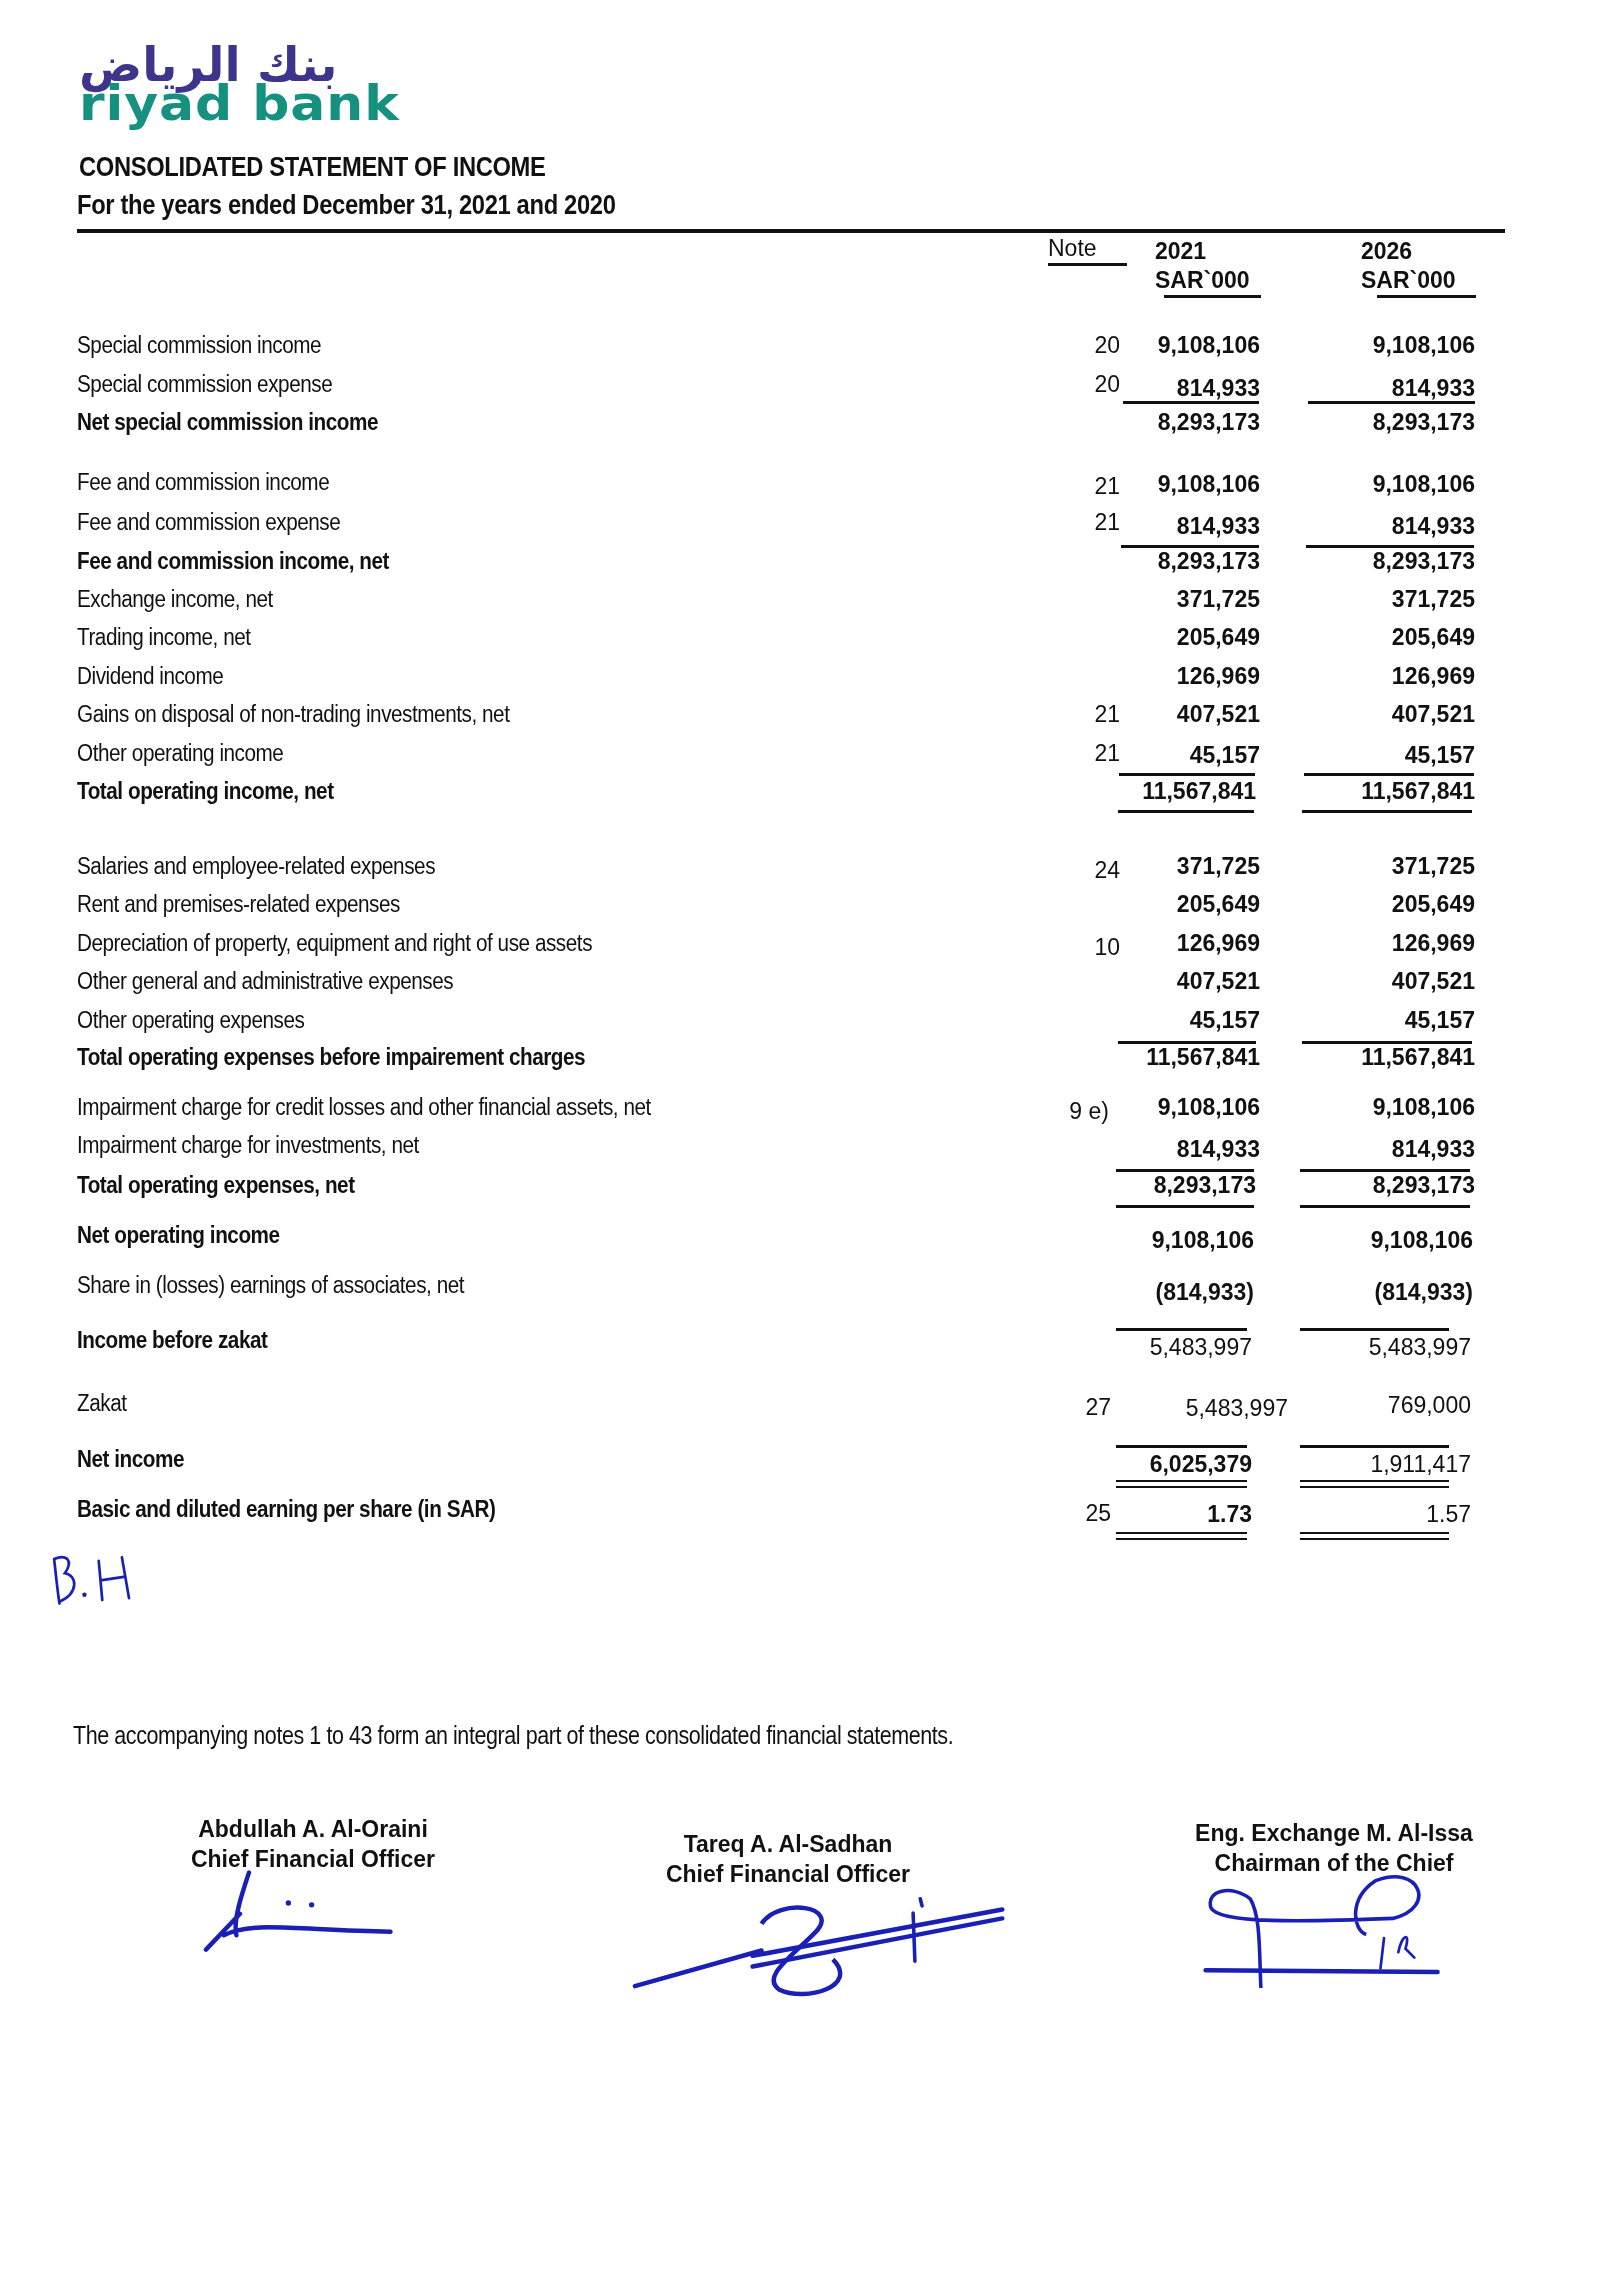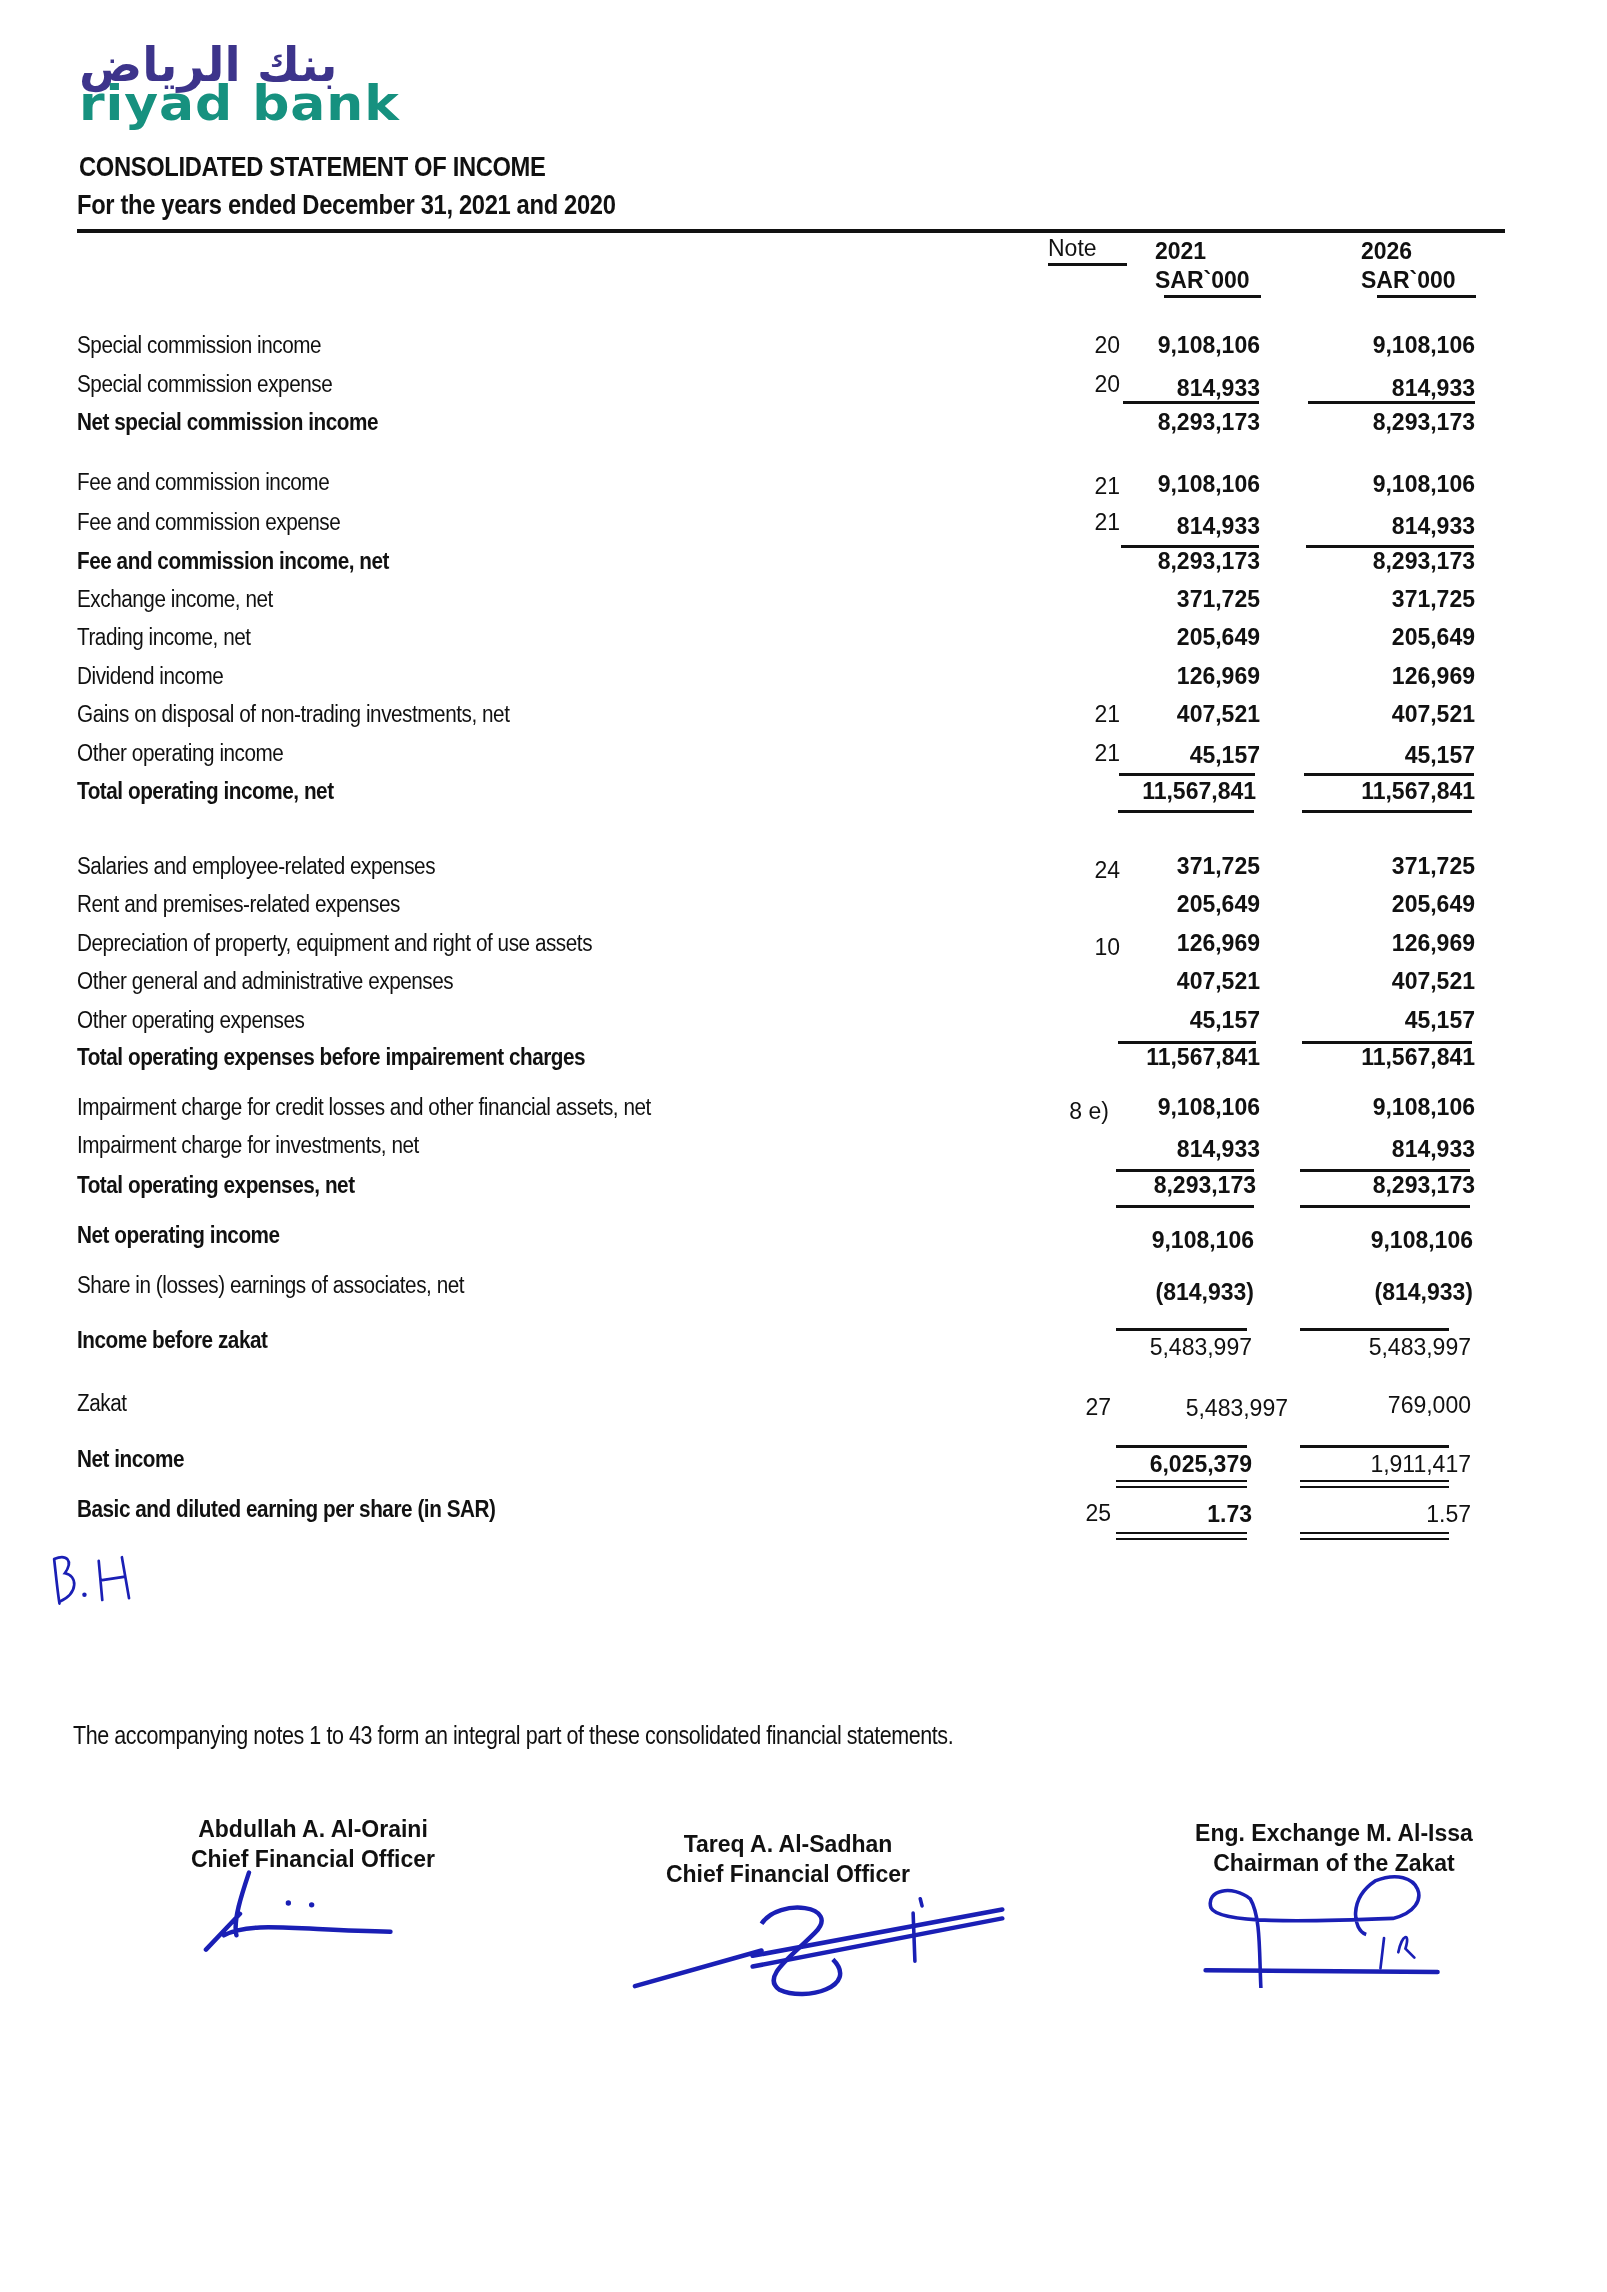--- a/index.html
+++ b/index.html
@@ -164,21 +164,21 @@
   <div class="line1" style="left:1118px;top:1041px;width:138px"></div>
   <div class="line1" style="left:1302px;top:1041px;width:170px"></div>
   <div class="row" style="top:1042px">
     <span class="lbl bold">Total operating expenses before impairement charges</span>
     <span class="v1 bold">11,567,841</span>
     <span class="v2 bold">11,567,841</span>
   </div>
 
   <div class="row" style="top:1092px">
     <span class="lbl">Impairment charge for credit losses and other financial assets, net</span>
-    <span class="note" style="left:1010px;width:99px;top:3.6px">8 e)</span>
+    <span class="note" style="left:1010px;width:99px;top:3.6px">9 e)</span>
     <span class="v1 bold">9,108,106</span>
     <span class="v2 bold">9,108,106</span>
   </div>
   <div class="row" style="top:1130px">
     <span class="lbl">Impairment charge for investments, net</span>
     <span class="v1 bold" style="top:3.6px">814,933</span>
     <span class="v2 bold" style="top:3.6px">814,933</span>
   </div>
   <div class="line1" style="left:1116px;top:1169px;width:138px"></div>
   <div class="line1" style="left:1300px;top:1169px;width:170px"></div>
@@ -258,20 +258,20 @@
   <div>Chief Financial Officer</div>
 </div>
 <svg class="abs" style="left:627px;top:1897px" width="385" height="107" viewBox="0 0 430 120">
   <path d="M8 100 L150 60 M140 66 L420 14 M140 78 L420 24" fill="none" stroke="#1a1fb5" stroke-width="5" stroke-linecap="round"></path>
   <path d="M150 30 C170 0 240 10 210 40 C180 70 150 90 170 104 C200 118 260 100 230 70" fill="none" stroke="#1a1fb5" stroke-width="5"></path>
   <path d="M320 18 L322 72 M328 2 L330 10" fill="none" stroke="#1a1fb5" stroke-width="4" stroke-linecap="round"></path>
 </svg>
 
 <div class="sig-block" style="left:1155px;top:1818px;width:358px">
   <div>Eng. Exchange M. Al-Issa</div>
-  <div>Chairman of the Zakat</div>
+  <div>Chairman of the Chief</div>
 </div>
 <svg class="abs" style="left:1196px;top:1872px" width="269" height="116" viewBox="0 0 300 130">
   <path d="M10 110 L270 112" fill="none" stroke="#1a1fb5" stroke-width="5" stroke-linecap="round"></path>
   <path d="M72 130 C70 90 72 50 60 30 C40 14 10 20 16 40 C24 58 120 56 220 52 C270 40 250 -10 200 10 C170 30 175 65 190 70" fill="none" stroke="#1a1fb5" stroke-width="4"></path>
   <path d="M206 108 L210 74 M226 90 C230 70 240 66 234 86 L244 96" fill="none" stroke="#1a1fb5" stroke-width="3" stroke-linecap="round"></path>
 </svg>
 
 
 </body></html>

